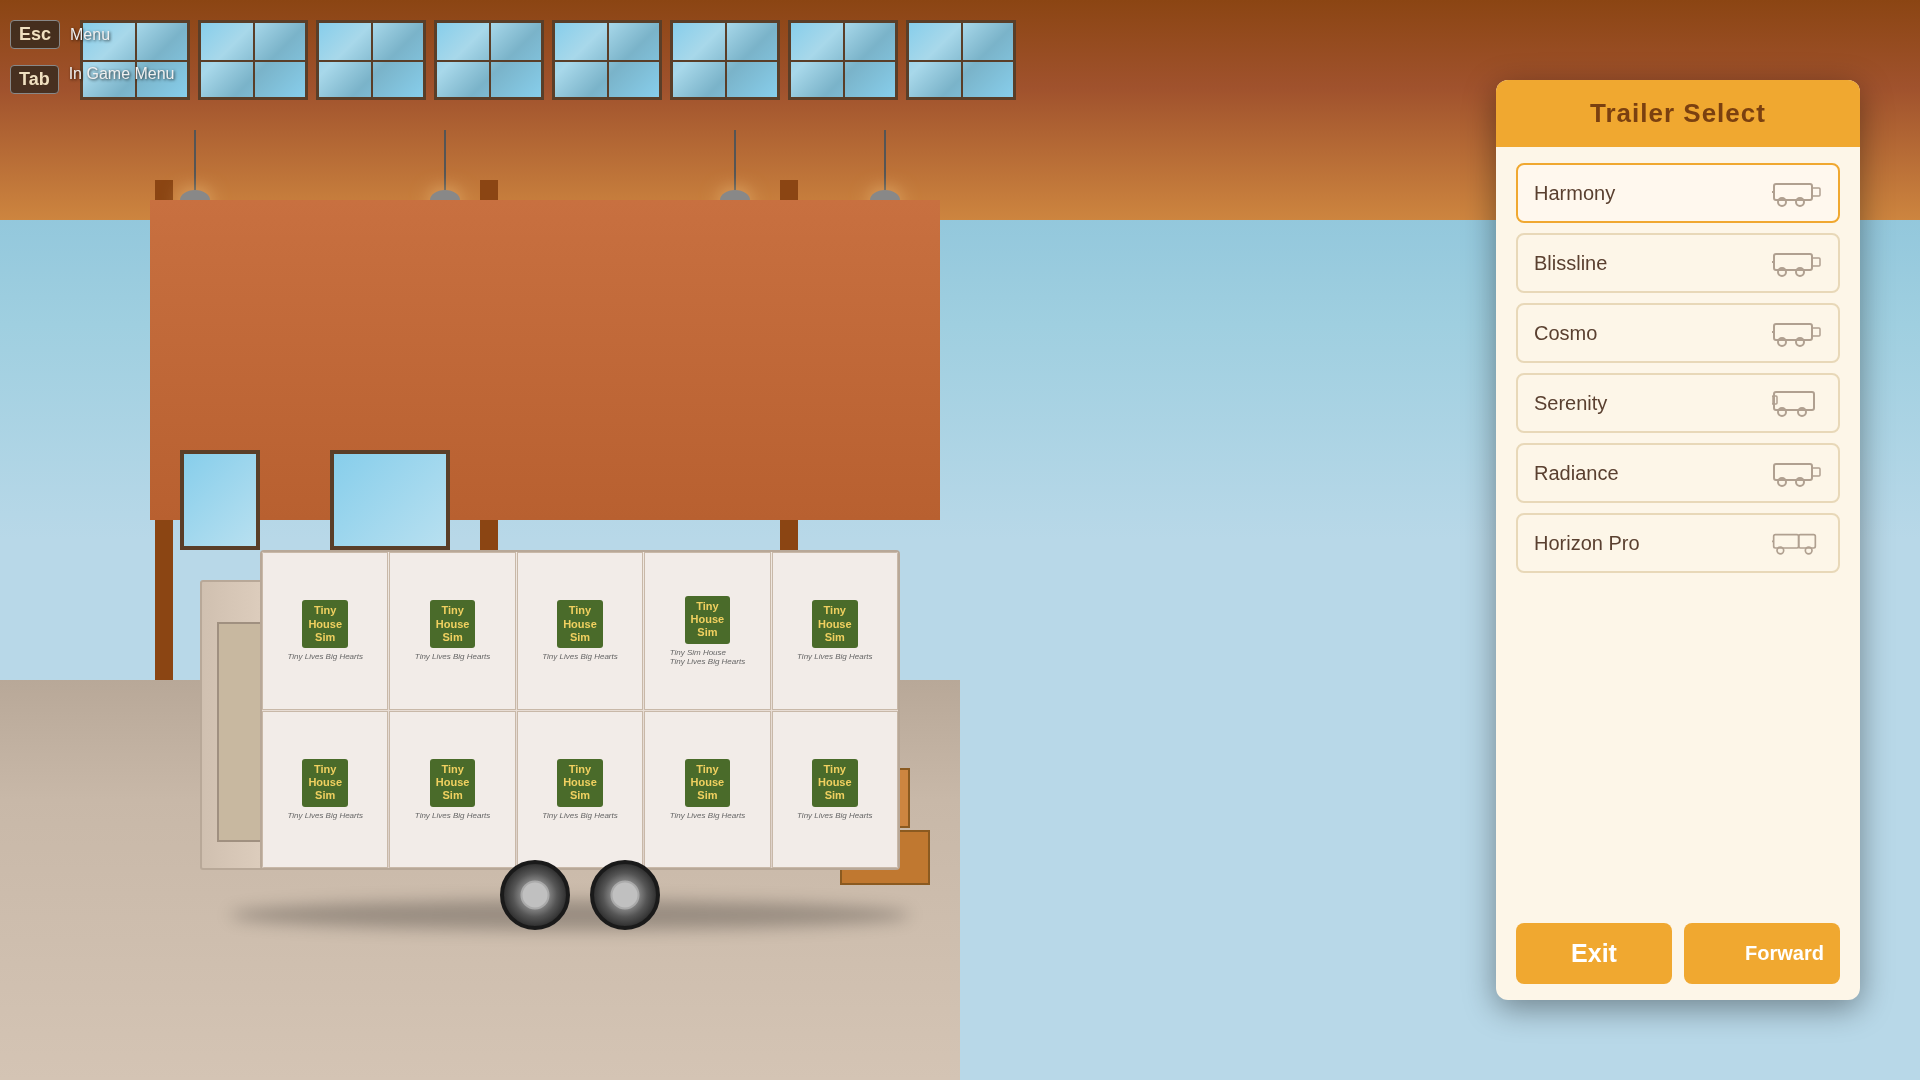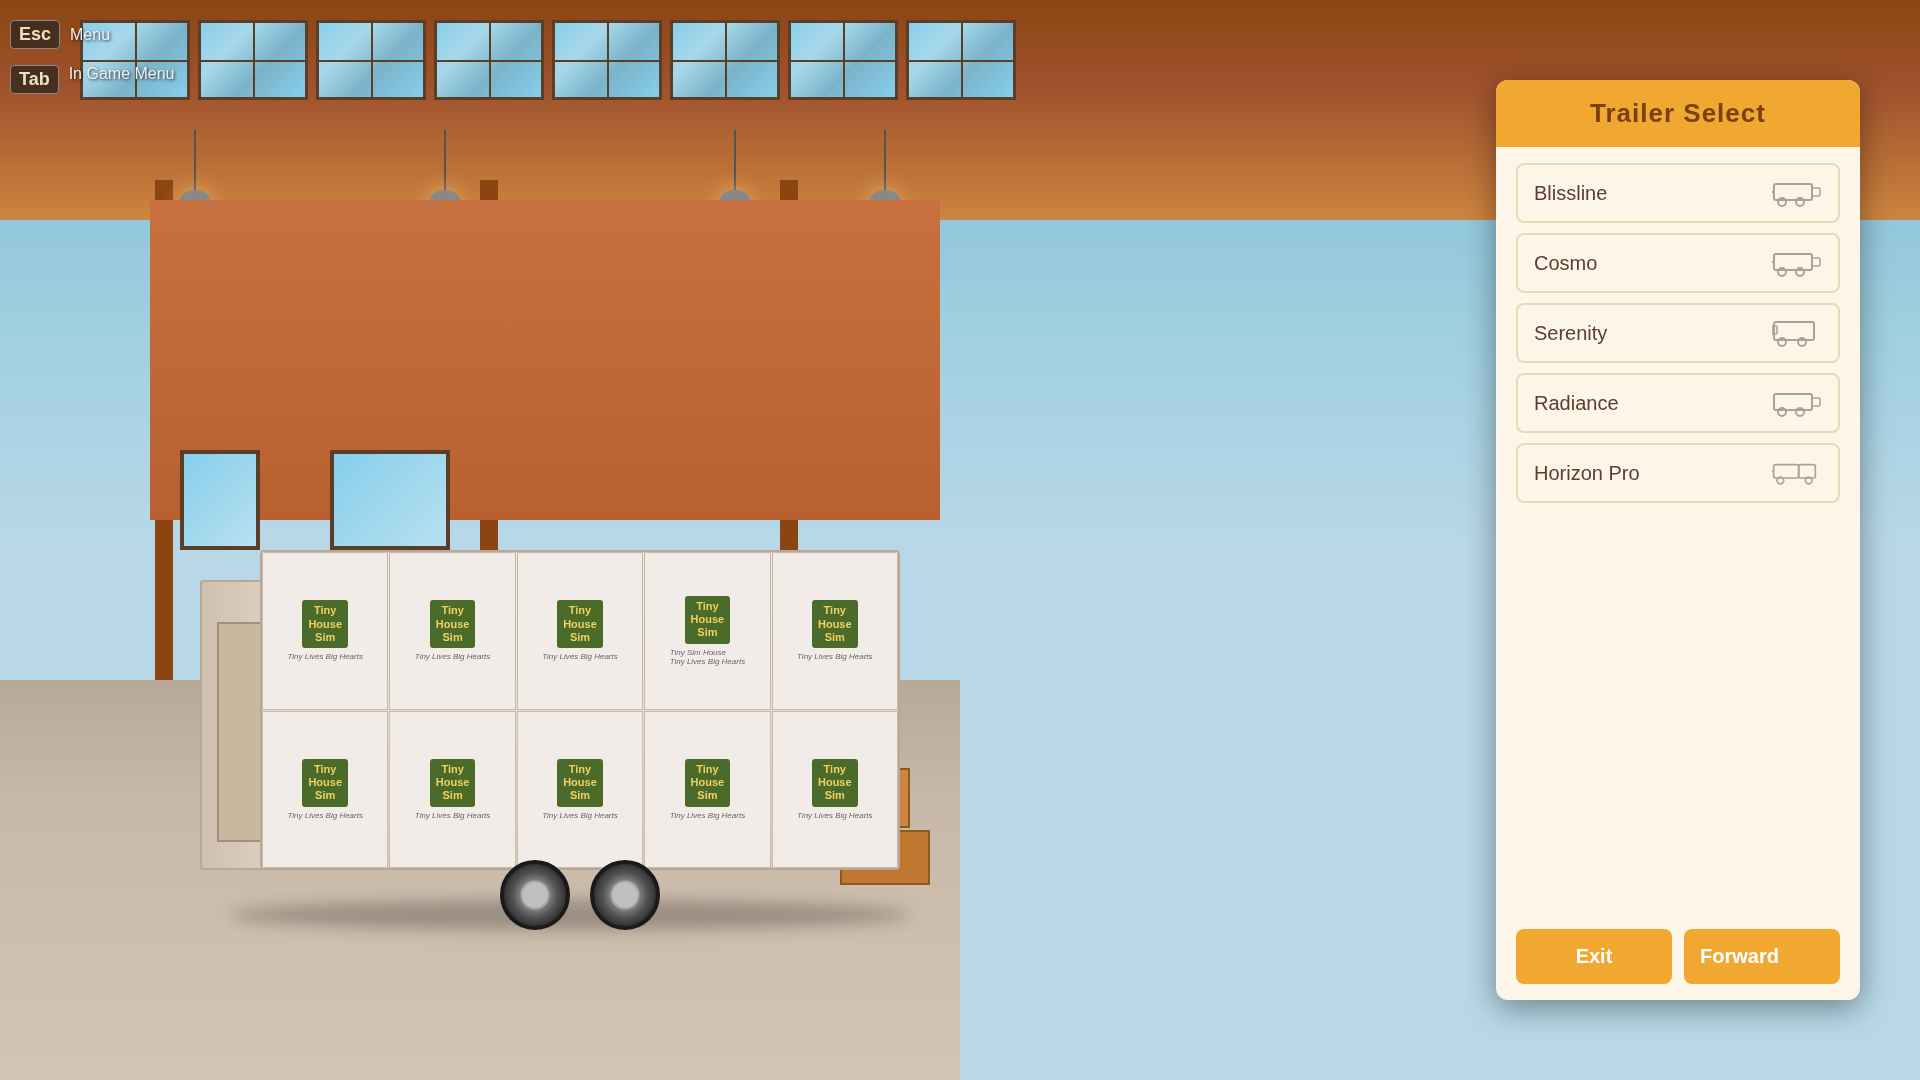--- a/index.html
+++ b/index.html
@@ -359,38 +359,38 @@
       display: flex;
       gap: 12px;
     }
 
     .btn-exit {
       flex: 1;
       padding: 16px;
       background: #f0a830;
       border: none;
       border-radius: 8px;
-      font-size: 20px;
+      font-size: 25px;
       font-weight: bold;
       color: white;
       cursor: pointer;
       text-align: center;
     }
 
     .btn-forward {
       flex: 1;
       padding: 16px;
       background: #f0a830;
       border: none;
       border-radius: 8px;
       font-size: 20px;
       font-weight: bold;
       color: white;
       cursor: pointer;
-      text-align: left;
+      text-align: right;
     }
 
     
     .column {
       position: absolute;
       top: 180px;
       width: 18px;
       background: #8B4513;
       bottom: 180px;
     }
@@ -558,20 +558,30 @@
 </div>
 
 <div class="trailer-select-panel">
 
   <div class="panel-header">
     <div class="panel-title">Trailer Select</div>
   </div>
 
   <div class="panel-items">
 
+    <div class="trailer-item selected">
+      <span class="trailer-item-name">Harmony</span>
+      <svg class="trailer-svg" viewBox="0 0 50 28" fill="none">
+        <rect x="2" y="5" width="38" height="16" rx="2" stroke="#b0a090" stroke-width="2" fill="none"></rect>
+        <rect x="40" y="9" width="8" height="8" rx="1" stroke="#b0a090" stroke-width="1.5" fill="none"></rect>
+        <circle cx="10" cy="23" r="4" stroke="#b0a090" stroke-width="2" fill="none"></circle>
+        <circle cx="28" cy="23" r="4" stroke="#b0a090" stroke-width="2" fill="none"></circle>
+        <line x1="2" y1="13" x2="0" y2="13" stroke="#b0a090" stroke-width="2"></line>
+      </svg>
+    </div>
 
     <div class="trailer-item">
       <span class="trailer-item-name">Blissline</span>
       <svg class="trailer-svg" viewBox="0 0 50 28" fill="none">
         <rect x="2" y="5" width="38" height="16" rx="2" stroke="#b0a090" stroke-width="2" fill="none"></rect>
         <rect x="40" y="9" width="8" height="8" rx="1" stroke="#b0a090" stroke-width="1.5" fill="none"></rect>
         <circle cx="10" cy="23" r="4" stroke="#b0a090" stroke-width="2" fill="none"></circle>
         <circle cx="28" cy="23" r="4" stroke="#b0a090" stroke-width="2" fill="none"></circle>
         <line x1="2" y1="13" x2="0" y2="13" stroke="#b0a090" stroke-width="2"></line>
       </svg>

